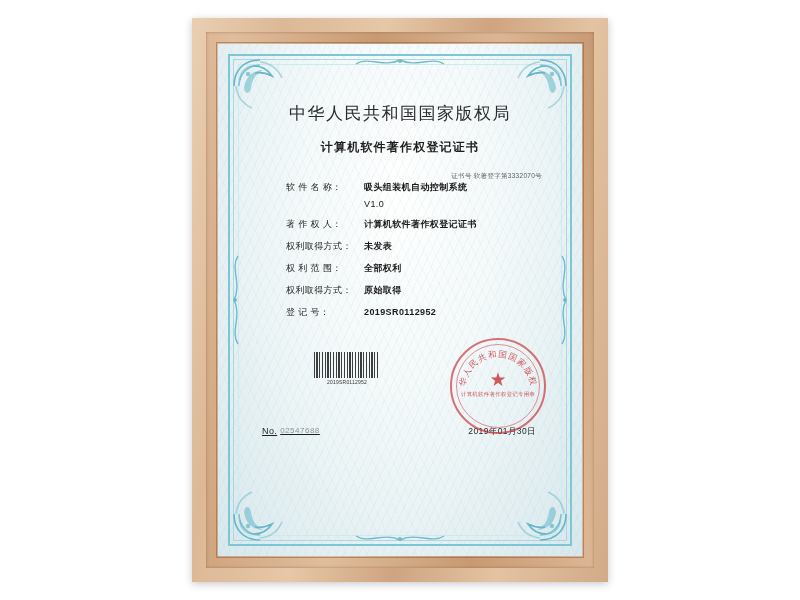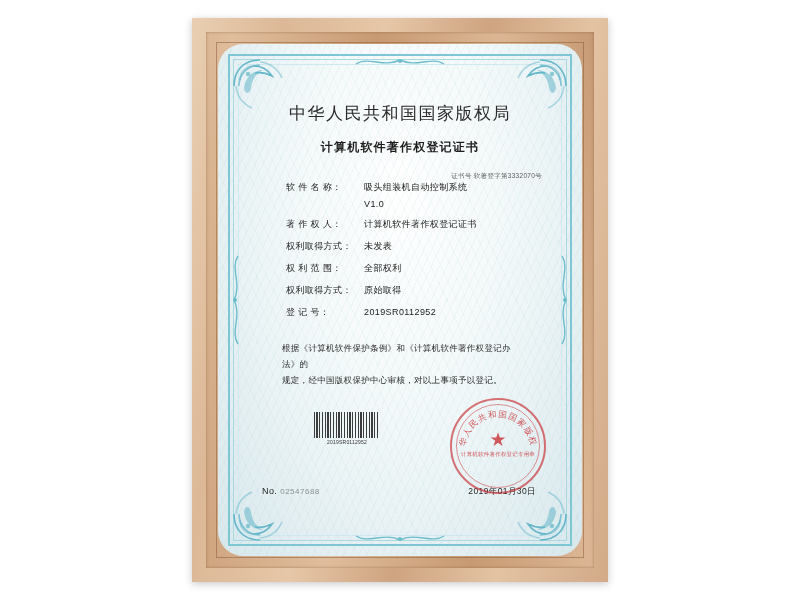--- a/index.html
+++ b/index.html
@@ -52,21 +52,20 @@
   
   .paper {
     position: absolute;
     left: 26px;
     top: 26px;
     right: 26px;
     bottom: 26px;
     background:
       radial-gradient(ellipse at 50% 30%, #ffffff 0%, #f2f8f9 45%, #e2eef1 78%, #d7e8ec 100%);
     overflow: hidden;
-    border-radius: 25px;
   }
   
   .paper::before {
     content: "";
     position: absolute;
     inset: 0;
     background:
       repeating-linear-gradient(115deg, rgba(140,190,200,0.10) 0 1px, transparent 1px 7px),
       repeating-linear-gradient(65deg, rgba(150,195,205,0.08) 0 1px, transparent 1px 9px);
     pointer-events: none;
@@ -177,20 +176,21 @@
   }
   .field-label {
     width: 78px;
     flex: 0 0 78px;
     white-space: nowrap;
     color: #232323;
   }
   .field-value {
     white-space: nowrap;
     color: #1a1a1a;
+    font-weight: bold;
   }
   .field-subvalue {
     padding-left: 78px;
     font-size: 9px;
     color: #1a1a1a;
     margin-top: -4px;
     margin-bottom: 9px;
     letter-spacing: 0.4px;
   }
 
@@ -300,22 +300,23 @@
     justify-content: space-between;
     align-items: baseline;
     padding: 0 12px 0 10px;
     margin-top: 4px;
     font-size: 8.5px;
     color: #1f1f1f;
     letter-spacing: 0.4px;
   }
   .footer .cert-no {
     display: flex;
-    align-items: flex-end;
+    align-items: flex-start;
     gap: 3px;
+    text-decoration: underline;
   }
   .footer .cert-no .no-label { font-size: 9px; }
   .footer .cert-no .no-value {
     font-size: 8px;
     color: rgba(60,60,60,0.55);
     letter-spacing: 0.5px;
   }
 </style>
 </head>
 <body>
@@ -446,24 +447,20 @@
             <span class="field-value">原始取得</span>
           </div>
 
           <div class="field-row">
             <span class="field-label">登 记 号：</span>
             <span class="field-value">2019SR0112952</span>
           </div>
 
         </div>
 
-        <div class="legal">
-          <p class="indent">根据《计算机软件保护条例》和《计算机软件著作权登记办法》的</p>
-          <p>规定，经中国版权保护中心审核，对以上事项予以登记。</p>
-        </div>
 
         <div class="stamp-row">
           <div class="barcode"></div>
           <div class="barcode-caption">2019SR0112952</div>
 
           <div class="watermark"></div>
 
           <div class="seal">
             <div class="seal-inner"></div>
             <div class="seal-arc">

